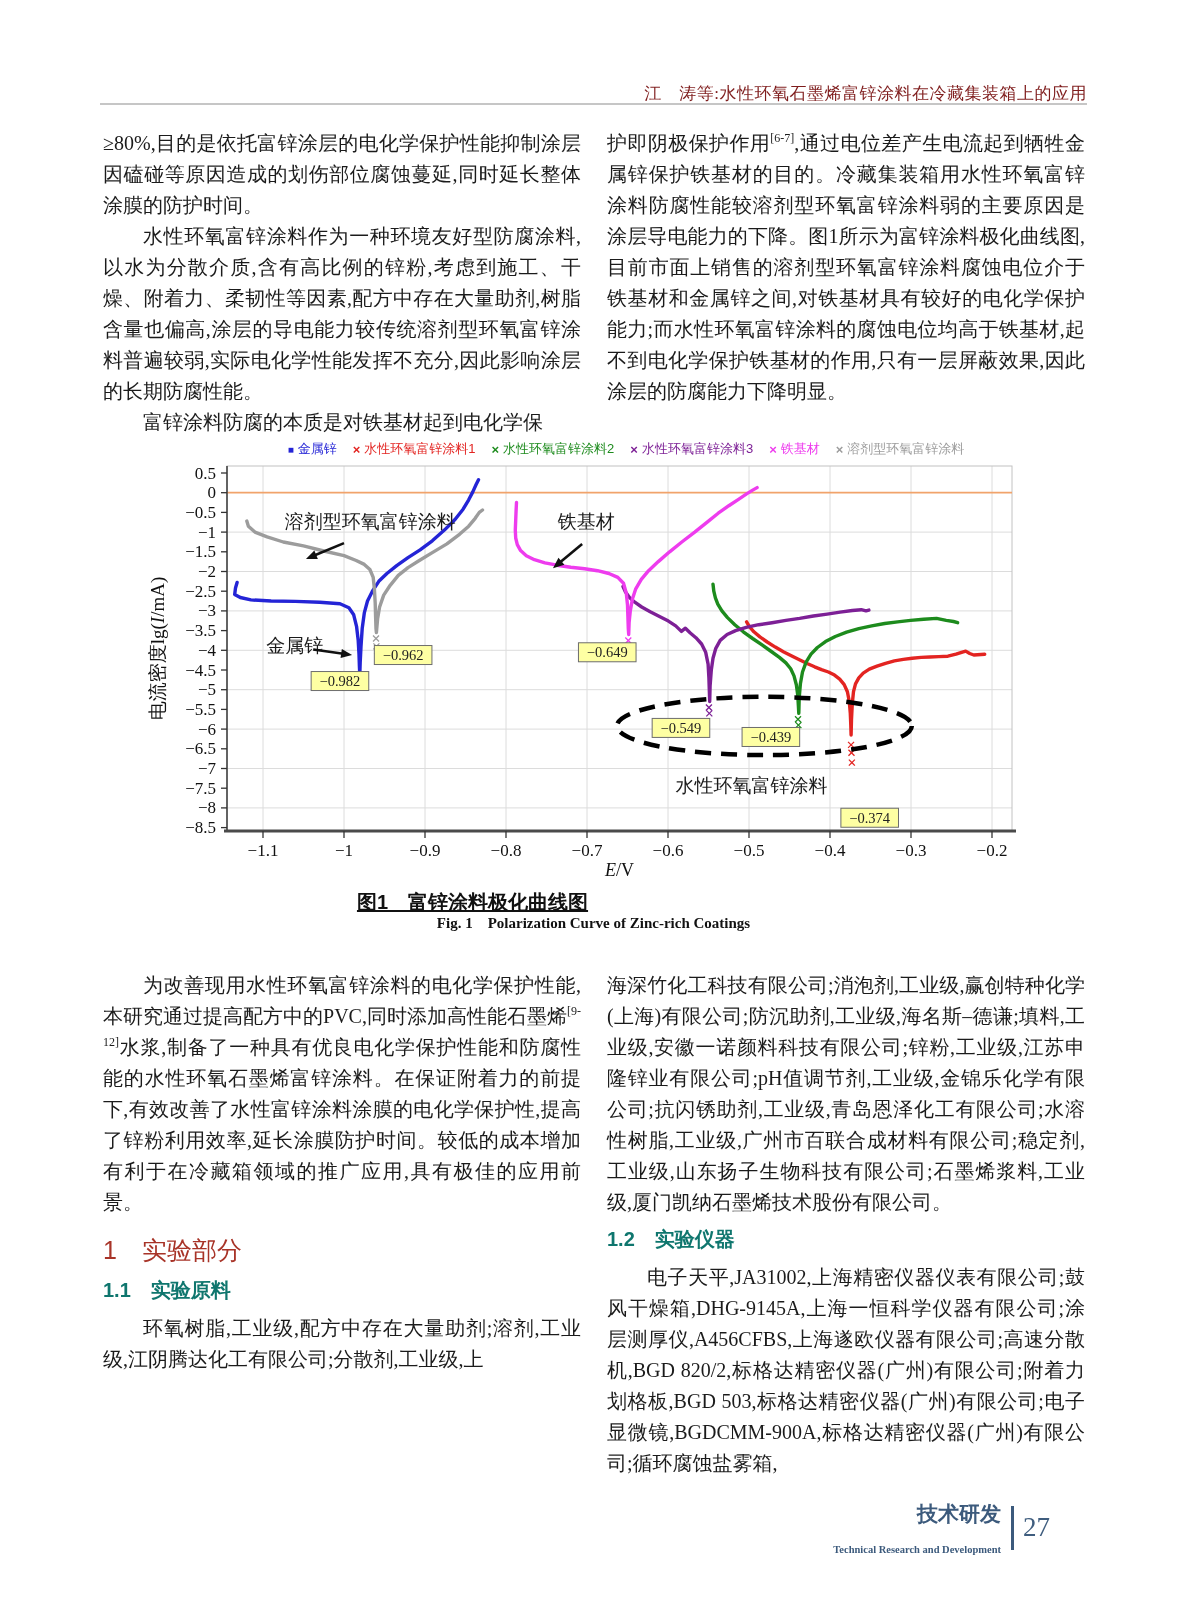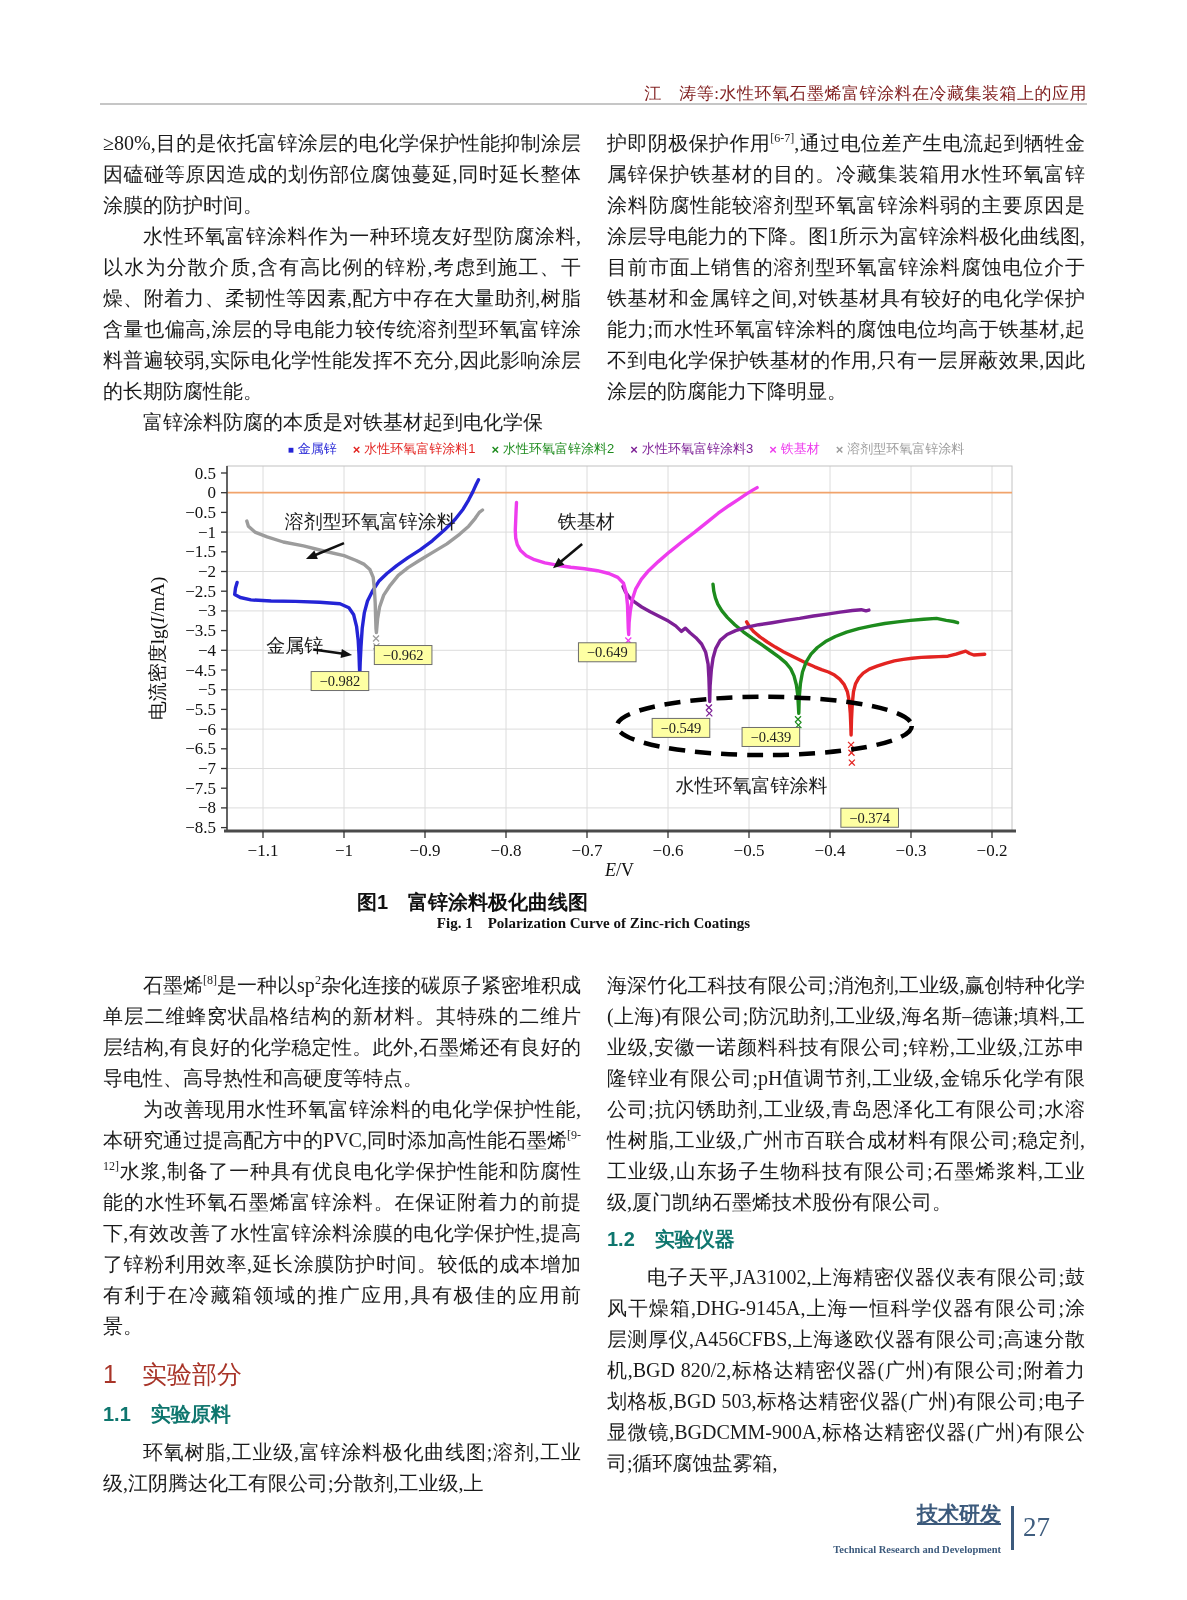--- a/index.html
+++ b/index.html
@@ -17,21 +17,21 @@
   .h2{font-family:"Liberation Sans", sans-serif;font-weight:bold;font-size:20px;
       color:#0f766e;margin:8px 0 9px 0;}
   .legend-row{display:flex;justify-content:center;white-space:nowrap;
       font-family:"Liberation Sans", sans-serif;font-size:13px;}
   .legend-item{margin:0 8px;display:flex;align-items:center;}
   .legend-item .mk{margin-right:4px;font-weight:bold;}
   .cap-zh{font-family:"Liberation Sans", sans-serif;font-weight:bold;font-size:20px;text-align:center;color:#111;}
   .cap-en{font-family:"Liberation Serif", serif;font-weight:bold;font-size:15px;text-align:center;color:#111;}
   .footer{display:flex;align-items:center;}
   .footer .f-left{text-align:right;}
-  .footer .f-zh{font-family:"Liberation Sans", sans-serif;font-weight:bold;font-size:21px;color:#3c5a7c;text-decoration:underline;}
+  .footer .f-zh{font-family:"Liberation Sans", sans-serif;font-weight:bold;font-size:21px;color:#3c5a7c;}
   .footer .f-en{font-family:"Liberation Serif", serif;font-weight:bold;font-size:10.5px;color:#3c5a7c;margin-top:16px;}
   .footer .f-bar{width:3px;height:44px;background:#3c5a7c;margin:0 9px 0 10px;}
   .footer .f-num{font-size:27px;color:#3f5d7e;}
 </style>
 </head>
 <body>
 
 <div id="page">
 
   <div class="abs running-head" style="top:82px;right:100px;">江　涛等:水性环氧石墨烯富锌涂料在冷藏集装箱上的应用</div>
@@ -214,29 +214,28 @@
       <polygon points="205.93000000000012,108.89199999999998 214.33405894164468,100.43435296874098 217.85301015965968,108.9347636838318" fill="#111"></polygon>
       <text x="457.8400000000001" y="78.25" text-anchor="start" font-size="19" font-family="Liberation Serif, serif" fill="#1a1a1a">铁基材</text>
       <line x1="482.1400000000001" y1="93.92" x2="458.34594694522275" y2="113.8528233203738" stroke="#111" stroke-width="2.6"></line>
       <polygon points="452.9800000000001,118.348 458.4582290958814,107.75795722515535 464.3661755891044,114.8103446388766" fill="#111"></polygon>
       <text x="166.24" y="201.572" text-anchor="start" font-size="19" font-family="Liberation Serif, serif" fill="#1a1a1a">金属锌</text>
       <line x1="213.22000000000003" y1="199.512" x2="245.16940131902254" y2="204.04473913775018" stroke="#111" stroke-width="2.6"></line>
       <polygon points="252.10000000000008,205.028 240.5629163632712,208.03726920682126 241.85520206794234,198.92848236896506" fill="#111"></polygon>
       <text x="651.4300000000001" y="342.23" text-anchor="middle" font-size="19" font-family="Liberation Serif, serif" fill="#1a1a1a">水性环氧富锌涂料</text>
     </svg>
 
-  <div class="abs cap-zh" style="left:0;top:889px;width:945px;">图1　富锌涂料极化曲线图</div>
+  <div class="abs cap-zh" style="left:0;top:889px;width:945px;text-decoration:underline;">图1　富锌涂料极化曲线图</div>
   <div class="abs cap-en" style="left:0;top:914px;width:1187px;">Fig. 1　Polarization Curve of Zinc-rich Coatings</div>
 
   <div class="abs col" style="left:103px;top:970px;">
-      <p class="para ind">石墨烯<sup>[8]</sup>是一种以sp<sup>2</sup>杂化连接的碳原子紧密堆积成单层二维蜂窝状晶格结构的新材料。其特殊的二维片层结构,有良好的化学稳定性。此外,石墨烯还有良好的导电性、高导热性和高硬度等特点。</p>
       <p class="para ind">为改善现用水性环氧富锌涂料的电化学保护性能,本研究通过提高配方中的PVC,同时添加高性能石墨烯<sup>[9-12]</sup>水浆,制备了一种具有优良电化学保护性能和防腐性能的水性环氧石墨烯富锌涂料。在保证附着力的前提下,有效改善了水性富锌涂料涂膜的电化学保护性,提高了锌粉利用效率,延长涂膜防护时间。较低的成本增加有利于在冷藏箱领域的推广应用,具有极佳的应用前景。</p>
       <div class="h1">1　实验部分</div>
       <div class="h2">1.1　实验原料</div>
-      <p class="para ind">环氧树脂,工业级,富锌涂料极化曲线图;溶剂,工业级,江阴腾达化工有限公司;分散剂,工业级,上</p>
+      <p class="para ind">环氧树脂,工业级,配方中存在大量助剂;溶剂,工业级,江阴腾达化工有限公司;分散剂,工业级,上</p>
     </div>
   <div class="abs col" style="left:607px;top:970px;">
       <p class="para">海深竹化工科技有限公司;消泡剂,工业级,赢创特种化学(上海)有限公司;防沉助剂,工业级,海名斯–德谦;填料,工业级,安徽一诺颜料科技有限公司;锌粉,工业级,江苏申隆锌业有限公司;pH值调节剂,工业级,金锦乐化学有限公司;抗闪锈助剂,工业级,青岛恩泽化工有限公司;水溶性树脂,工业级,广州市百联合成材料有限公司;稳定剂,工业级,山东扬子生物科技有限公司;石墨烯浆料,工业级,厦门凯纳石墨烯技术股份有限公司。</p>
       <div class="h2">1.2　实验仪器</div>
       <p class="para ind">电子天平,JA31002,上海精密仪器仪表有限公司;鼓风干燥箱,DHG-9145A,上海一恒科学仪器有限公司;涂层测厚仪,A456CFBS,上海遂欧仪器有限公司;高速分散机,BGD 820/2,标格达精密仪器(广州)有限公司;附着力划格板,BGD 503,标格达精密仪器(广州)有限公司;电子显微镜,BGDCMM-900A,标格达精密仪器(广州)有限公司;循环腐蚀盐雾箱,</p>
     </div>
 
   <div class="abs footer" style="top:1500px;right:137px;">
     <div class="f-left">
       <div class="f-zh">技术研发</div>

